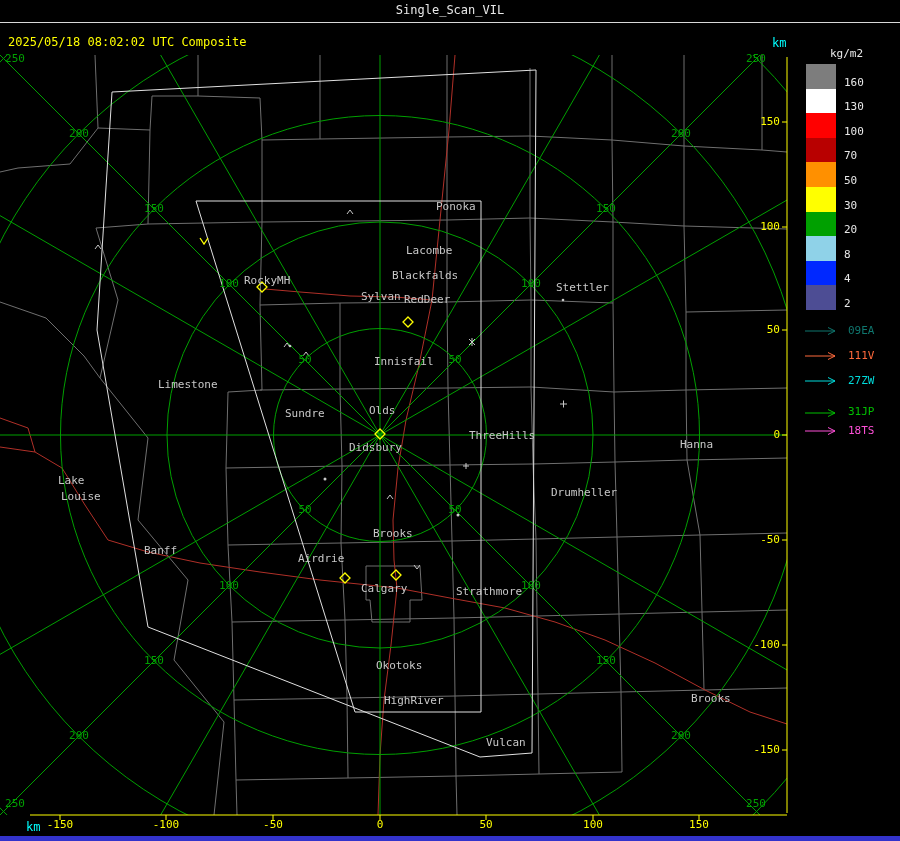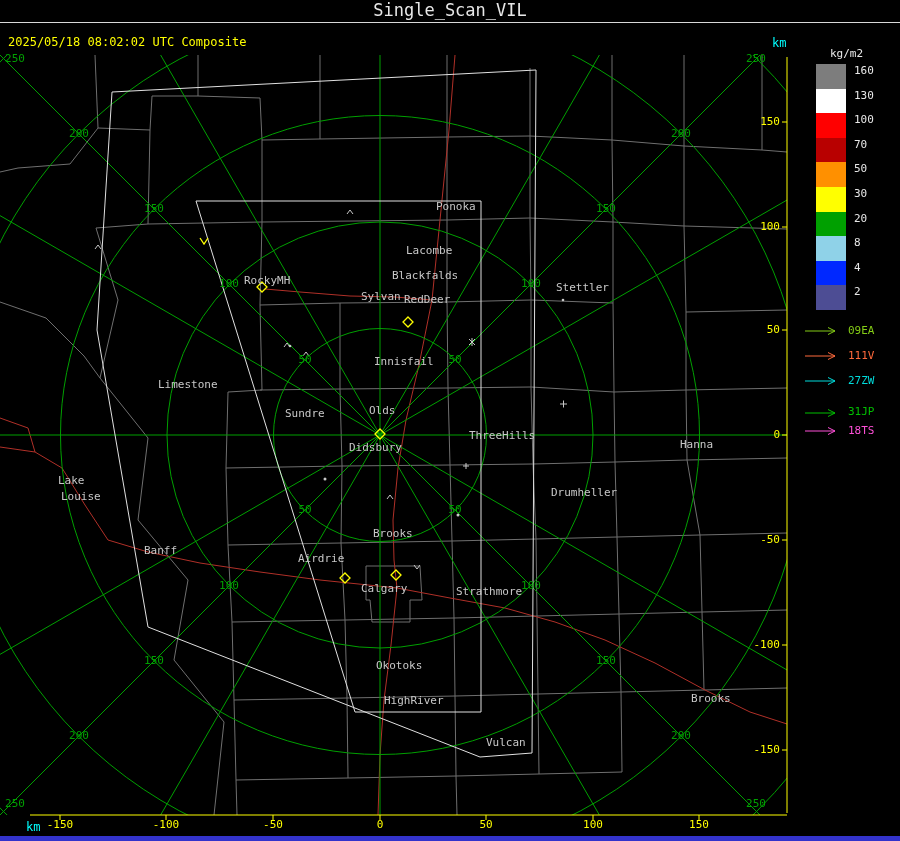--- a/index.html
+++ b/index.html
@@ -1,31 +1,31 @@
 <!DOCTYPE html>
 <html><head>
 <meta charset="utf-8">
 <style>
   html,body{margin:0;padding:0;background:#000;}
   body{width:900px;height:841px;position:relative;overflow:hidden;
        font-family:"DejaVu Sans Mono","Liberation Mono",monospace;}
   .titlebar{position:absolute;left:0;top:0;width:900px;height:22px;
-            text-align:center;font-size:17px;line-height:20px;color:#e8e8e8;}
+            text-align:center;font-size:12px;line-height:20px;color:#e8e8e8;}
   .titlebar-line{position:absolute;left:0;top:22px;width:900px;height:1px;background:#d8d8d8;}
   .timestamp{position:absolute;left:8px;top:35px;font-size:12px;white-space:nowrap;}
   .km-top{position:absolute;left:772px;top:36px;font-size:12px;}
   .km-bottom{position:absolute;left:26px;top:820px;font-size:12px;}
   .map-svg{position:absolute;left:0;top:0;}
   .rl{position:absolute;width:30px;text-align:center;font-size:11px;line-height:12px;}
   .city{position:absolute;font-size:11px;line-height:12px;white-space:nowrap;}
   .rt{position:absolute;left:736px;width:44px;text-align:right;font-size:11px;line-height:12px;}
   .bt{position:absolute;top:819px;width:48px;text-align:center;font-size:11px;line-height:12px;}
   .legend{position:absolute;left:806px;top:64px;}
   .legend-units{position:absolute;left:830px;top:47px;font-size:11px;}
-  .lr{display:flex;align-items:flex-start;height:24.6px;margin-left:10px;}
+  .lr{display:flex;align-items:flex-end;height:24.6px;}
   .swatch{width:30px;height:24.6px;background-color:currentColor;}
   .lv{margin-left:8px;font-size:11px;}
   .sites{position:absolute;left:804px;top:318px;}
   .site-row{display:flex;align-items:center;height:25px;}
   .site-id{margin-left:6px;font-size:11px;}
   .bottom-bar{position:absolute;left:0;top:836px;width:900px;height:5px;background-color:currentColor;}
 </style>
 </head>
 <body>
 
@@ -189,21 +189,21 @@
       <div class="swatch" style="color: rgb(0, 40, 255);"></div>
       <span class="lv">4</span>
     </div>
   <div class="lr">
       <div class="swatch" style="color: rgb(77, 77, 148);"></div>
       <span class="lv">2</span>
     </div>
 </div>
 
 <div class="sites">
-  <div class="site-row" style="color: #84cc16;">
+  <div class="site-row" style="color: #0f766e;">
     <svg class="site-arrow" width="38" height="10">
         <path d="M1,5 H31 M31,5 l-7,-3.5 M31,5 l-7,3.5" fill="none" stroke="currentColor" stroke-width="1"></path>
       </svg>
     <span class="site-id">09EA</span>
   </div>
   <div class="site-row" style="color: rgb(255, 106, 60);">
     <svg class="site-arrow" width="38" height="10">
         <path d="M1,5 H31 M31,5 l-7,-3.5 M31,5 l-7,3.5" fill="none" stroke="currentColor" stroke-width="1"></path>
       </svg>
     <span class="site-id">111V</span>

